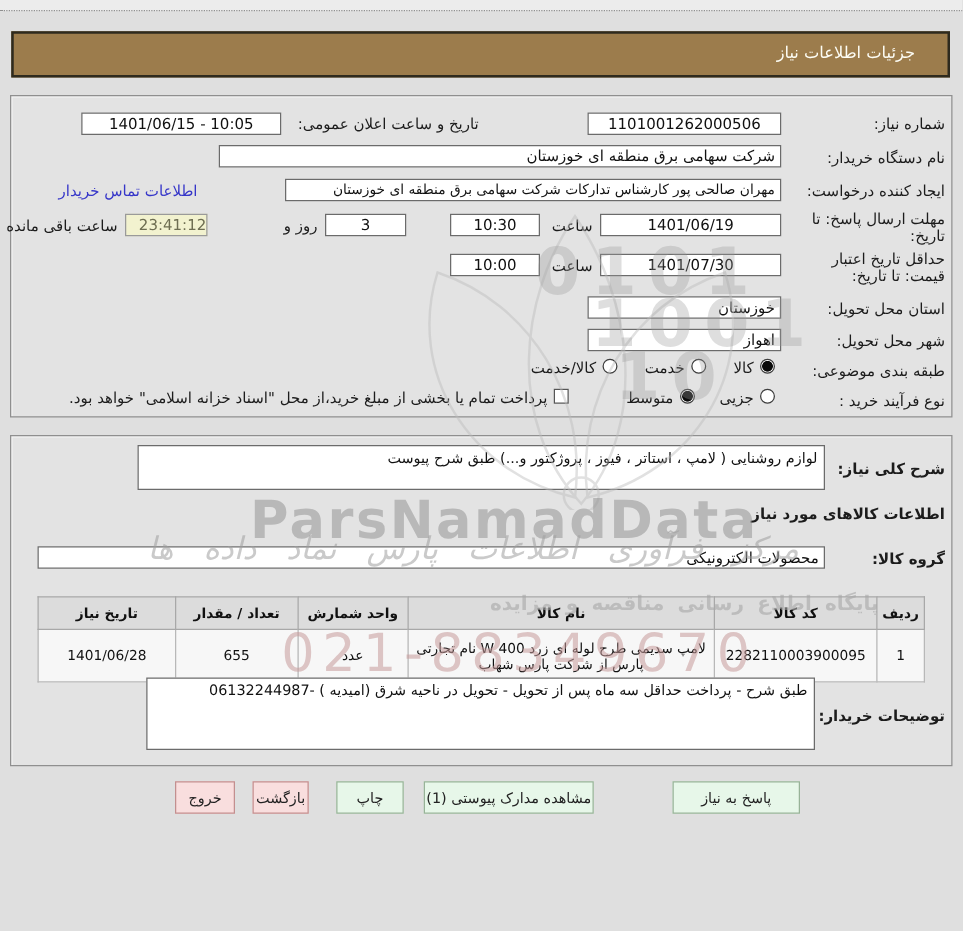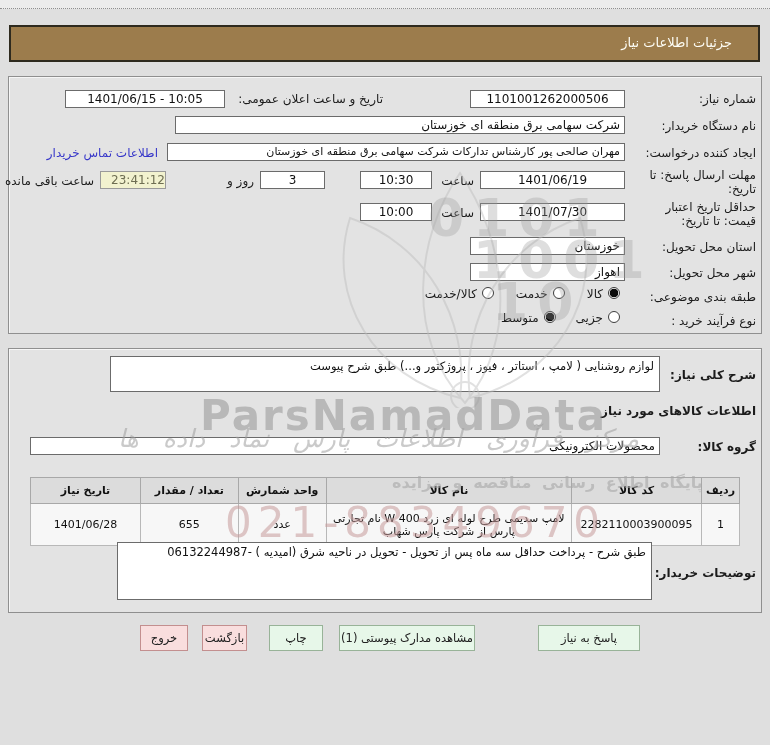--- a/index.html
+++ b/index.html
@@ -140,21 +140,21 @@
 
   <div class="lbl" style="top:92px;right:14px">شماره نیاز:</div>
   <div class="inp center" style="top:90px;right:145px;width:155px">1101001262000506</div>
   <div class="lbl" style="top:92px;right:387px">تاریخ و ساعت اعلان عمومی:</div>
   <div class="inp center ltr" style="top:90px;right:545px;width:160px">1401/06/15 - 10:05</div>
 
   <div class="lbl" style="top:119px;right:14px">نام دستگاه خریدار:</div>
   <div class="inp" style="top:116px;right:145px;width:450px">شرکت سهامی برق منطقه ای خوزستان</div>
 
   <div class="lbl" style="top:146px;right:14px">ایجاد کننده درخواست:</div>
-  <div class="inp" style="top:143px;right:145px;width:458px;font-size:11px">مهران صالحی پور کارشناس تدارکات شرکت سهامی برق منطقه ای خوزستان</div>
+  <div class="inp" style="top:143px;right:145px;width:397px;font-size:11px">مهران صالحی پور کارشناس تدارکات شرکت سهامی برق منطقه ای خوزستان</div>
   <div class="contact-link" style="top:146px;right:612px">اطلاعات تماس خریدار</div>
 
   <div class="lbl two-line" style="top:168px;right:14px">مهلت ارسال پاسخ: تا تاریخ:</div>
   <div class="inp center" style="top:171px;right:145px;width:145px">1401/06/19</div>
   <div class="lbl" style="top:174px;right:296px">ساعت</div>
   <div class="inp center" style="top:171px;right:338px;width:72px">10:30</div>
   <div class="inp center" style="top:171px;right:445px;width:65px">3</div>
   <div class="lbl" style="top:174px;right:516px">روز و</div>
   <div class="timer" style="top:171px;right:604px;width:66px">23:41:12</div>
   <div class="lbl" style="top:174px;right:676px">ساعت باقی مانده</div>
@@ -190,20 +190,24 @@
     <span class="optgroup">
         <span class="opt">
           <span class="radio"></span>
           <span>جزیی</span>
         </span>
         <span class="opt">
           <span class="radio sel"></span>
           <span>متوسط</span>
         </span>
       </span>
+    <span class="opt chk-item">
+      <span class="chk"></span>
+      <span>پرداخت تمام یا بخشی از مبلغ خرید،از محل "اسناد خزانه اسلامی" خواهد بود.</span>
+    </span>
   </div>
 
   <div class="panel" id="panel-detail"></div>
 
   <div class="lbl bold" style="top:368px;right:14px">شرح کلی نیاز:</div>
   <div class="txtarea" style="top:356px;right:110px;width:550px;height:36px">لوازم روشنایی ( لامپ ، استاتر ، فیوز ، پروژکتور و...) طبق شرح پیوست</div>
 
   <div class="lbl bold" style="top:404px;right:14px">اطلاعات کالاهای مورد نیاز</div>
 
   <div class="lbl bold" style="top:440px;right:14px">گروه کالا:</div>

